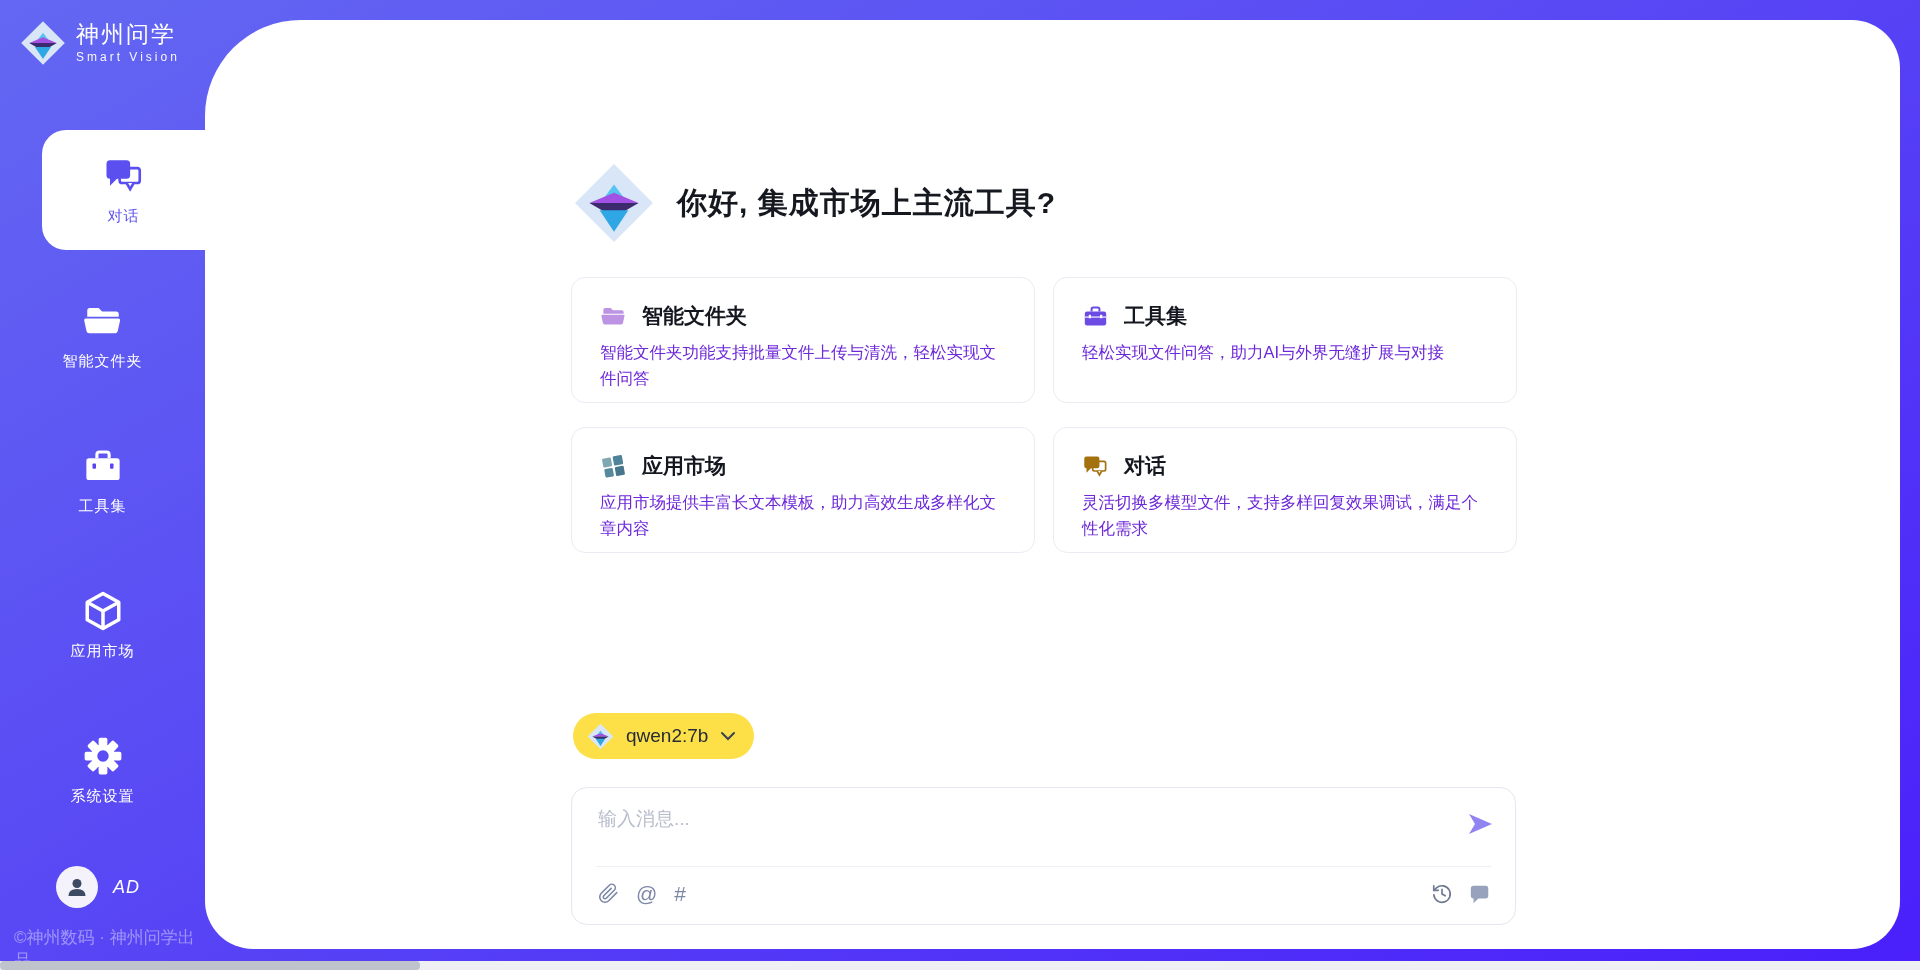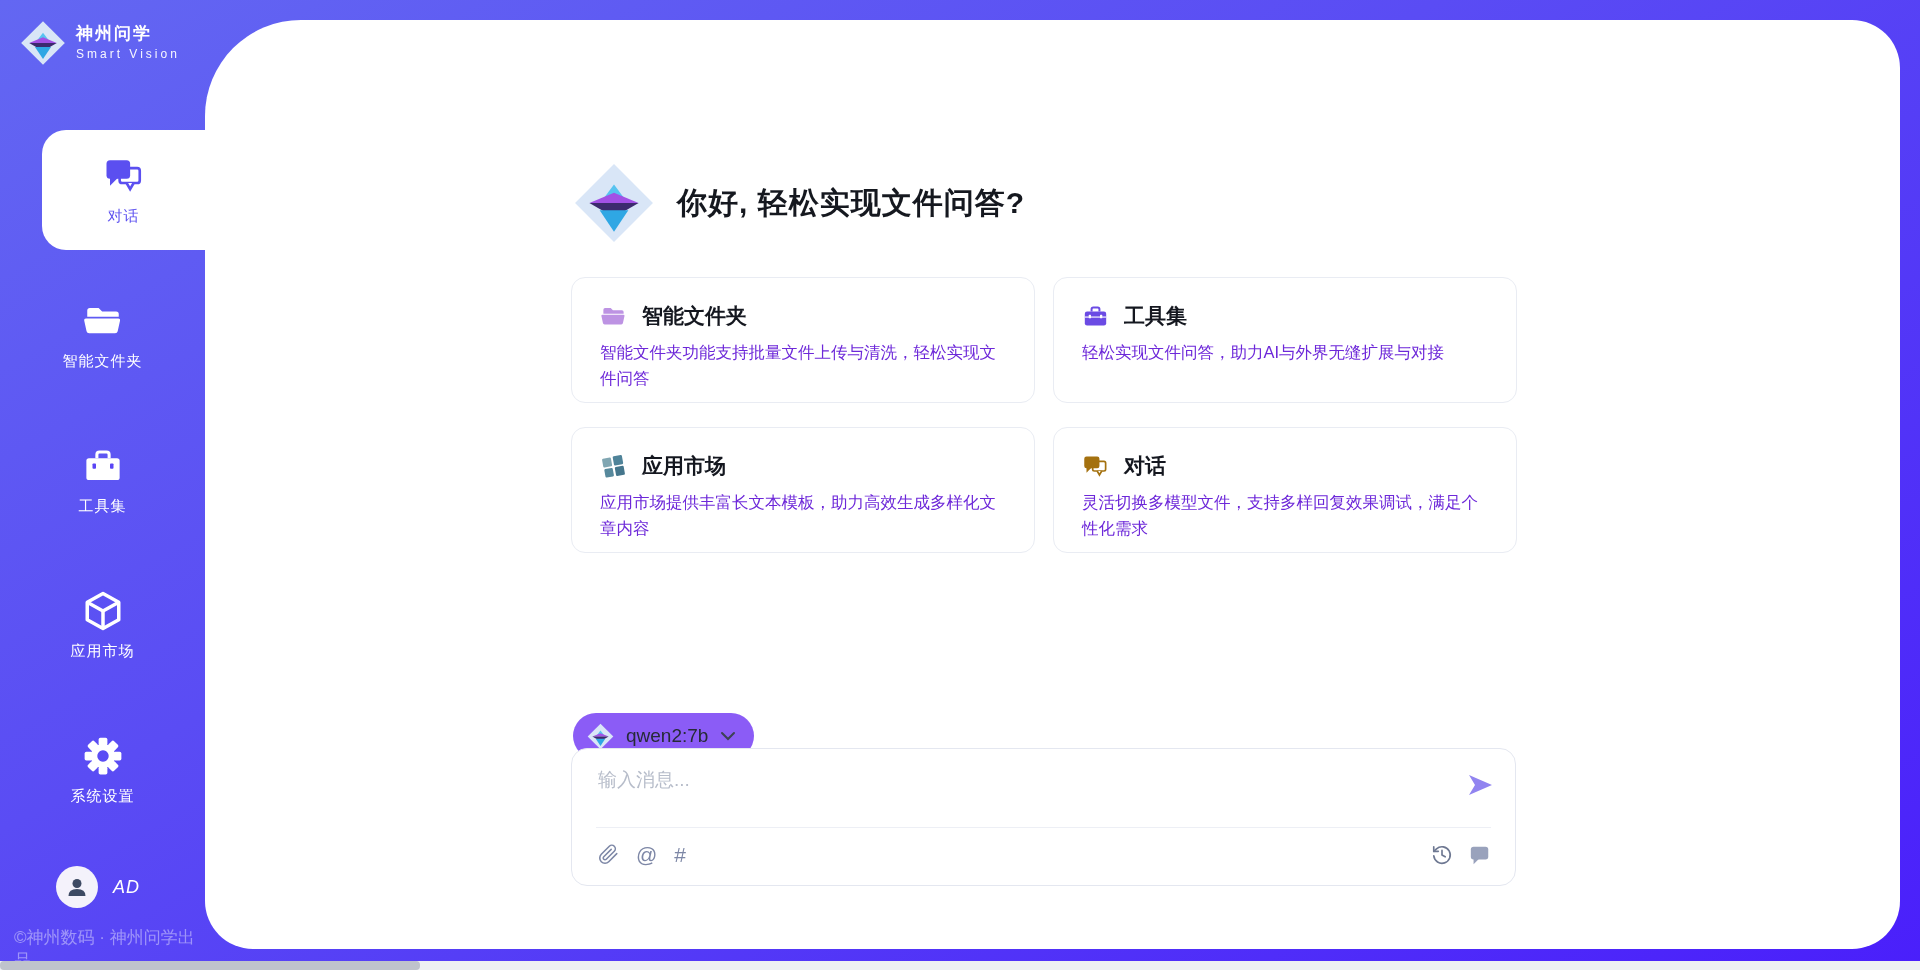--- a/index.html
+++ b/index.html
@@ -14,21 +14,21 @@
     position:absolute; left:205px; top:20px; width:1695px; height:929px;
     background:#ffffff; border-radius:96px 48px 48px 48px;
   }
   
   .hscroll { position:absolute; left:0; bottom:0; width:1920px; height:9px; background:#eef0f3; }
   .hscroll .thumb { position:absolute; left:0; top:0; width:420px; height:9px; background:#bfc3cc; border-radius:4px; }
   
   .sidebar { position:absolute; left:0; top:0; width:205px; height:961px; }
   .brand { position:absolute; left:20px; top:20px; display:flex; align-items:center; gap:10px; }
   .brand-text { color:#fff; line-height:1.1; }
-  .brand-title { font-size:17px; font-weight:bold; letter-spacing:2px; }
+  .brand-title { font-size:23px; font-weight:normal; letter-spacing:2px; }
   .brand-sub { font-size:12px; letter-spacing:3px; margin-top:4px; opacity:.95; }
   .nav-item {
     position:absolute; left:0; width:205px; height:120px;
     display:flex; flex-direction:column; align-items:center; justify-content:center; gap:10px;
     color:#fff; cursor:pointer;
   }
   .nav-item .lbl { font-size:15px; letter-spacing:1px; }
   .nav-item.active {
     left:42px; width:163px; background:#fff; border-radius:24px 0 0 24px; color:#5b4ff0;
   }
@@ -47,26 +47,26 @@
   .card {
     width:464px; height:126px; background:#fff; border:1px solid #e9ecf3; border-radius:14px;
     padding:24px 26px 0 28px; cursor:pointer;
   }
   .card-head { display:flex; align-items:center; gap:15px; }
   .card-title { font-size:21px; font-weight:bold; color:#14171f; }
   .card-desc { margin-top:10px; font-size:16.5px; line-height:1.55; color:#6d28d9; padding-left:0; }
   
   .model-pill {
     position:absolute; left:368px; top:693px; height:46px; border-radius:23px;
-    background:#8b5cf6; display:flex; align-items:center; gap:12px; padding:0 18px 0 14px; cursor:pointer;
+    background:#fde047; display:flex; align-items:center; gap:12px; padding:0 18px 0 14px; cursor:pointer;
   }
   .model-name { font-size:19px; color:#262b36; }
   
   .composer {
-    position:absolute; left:366px; top:728px; width:945px; height:138px;
+    position:absolute; left:366px; top:767px; width:945px; height:138px;
     background:#fff; border:1.5px solid #e4e7f0; border-radius:16px;
   }
   .composer textarea {
     position:absolute; left:26px; top:18px; width:830px; height:52px;
     border:none; outline:none; resize:none; font-family:inherit;
     font-size:19px; color:#2a2f3a; background:transparent;
   }
   .composer textarea::placeholder { color:#b7bdca; }
   .send-btn { position:absolute; right:22px; top:24px; cursor:pointer; background:none; border:none; }
   .composer .divider { position:absolute; left:24px; right:24px; top:78px; height:1px; background:#edeff5; }
@@ -178,21 +178,21 @@
   <div class="hero">
     <span>
       <svg width="82" height="82" viewBox="0 0 80 80">
         <polygon points="40,2 78,40 40,78 2,40" fill="#d9e6f7"></polygon>
         <polygon points="40,22 52,38 28,38" fill="#57c3f0"></polygon>
         <polygon points="16,40 40,30 64,40" fill="#a251e5"></polygon>
         <polygon points="16,40 64,40 40,54" fill="#3c2a6e"></polygon>
         <polygon points="26,47 54,47 40,68" fill="#2fa7e4"></polygon>
       </svg>
     </span>
-    <span class="greeting">你好, 轻松实现文件问答?</span>
+    <span class="greeting">你好, 集成市场上主流工具?</span>
   </div>
 
   <div class="cards">
 
     <div class="card">
       <div class="card-head">
         <span>
           <svg width="27" height="27" viewBox="0 0 48 48" fill="#bd93e3">
             <path d="M6 12 q0-3 3-3 h10 l4 4 h16 q3 0 3 3 v3 H6 z"></path>
             <path d="M4.5 21 h37 q2.5 0 2 2.3 l-2.7 12.4 q-.5 2.3-3 2.3 H8.2 q-2.5 0-3-2.3 L2.5 23.3 q-.5-2.3 2-2.3 z"></path>

